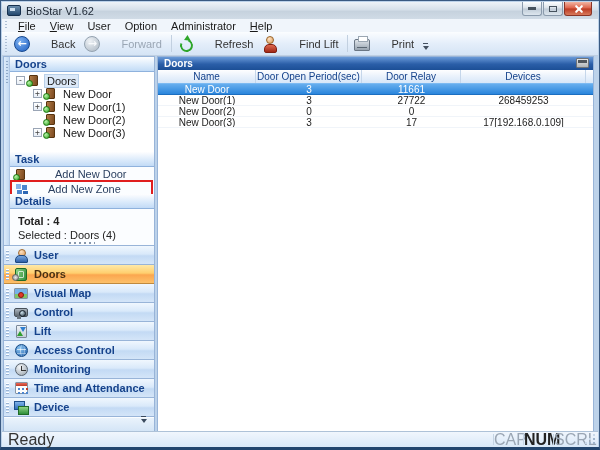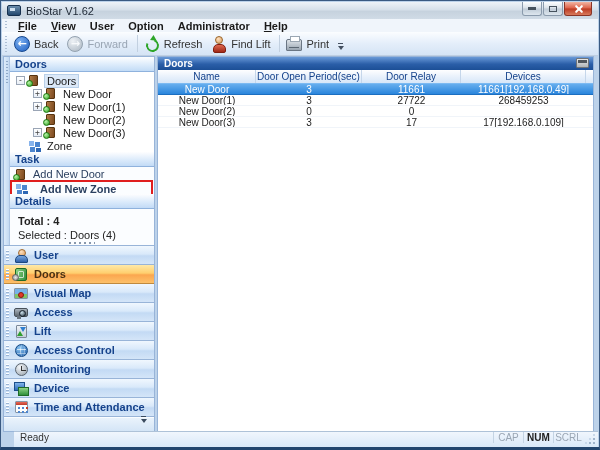--- a/index.html
+++ b/index.html
@@ -25,30 +25,30 @@
   .wg-max{width:8px;height:6px;border:1px solid #46525e;background:transparent;}
   .wg-close{position:relative;width:9px;height:9px;}
   .wg-close::before,.wg-close::after{content:"";position:absolute;left:4px;top:0;width:2px;height:10px;background:#fff;border-radius:1px;}
   .wg-close::before{transform:rotate(45deg);}  .wg-close::after{transform:rotate(-45deg);}
 
   
   .menubar{position:absolute;left:1px;right:1px;top:18px;height:13px;background:#f0f5fb;
     display:flex;align-items:center;font-size:11px;color:#1a1a1a;}
   .mgrip{width:2px;height:9px;margin:0 4px 0 3px;
     background:repeating-linear-gradient(to bottom,#aebfd4 0 1px,transparent 1px 3px);}
-  .menu-item{padding:0 7px;cursor:default;font-weight:bold;}
+  .menu-item{padding:0 7px;cursor:default;}
   .menu-item u{text-decoration:underline;}
 
   
   .toolbar{position:absolute;left:1px;right:1px;top:31px;height:24px;
     background:linear-gradient(#fbfdff,#e4eefa 50%,#d5e4f5);border-bottom:1px solid #bfcfe2;
     display:flex;align-items:center;font-size:11px;color:#333;}
   .tgrip{width:2px;height:16px;margin:0 4px 0 3px;
     background:repeating-linear-gradient(to bottom,#aebfd4 0 1px,transparent 1px 3px);}
-  .tbtn{display:flex;align-items:center;gap:4px;padding:2px 6px 2px 3px;border-radius:2px;}
+  .tbtn{display:flex;align-items:center;gap:21px;padding:2px 6px 2px 3px;border-radius:2px;}
   .tbtn.disabled{color:#9aa6b4;}
   .tsep{width:1px;height:17px;background:#c2d0e0;margin:0 3px;}
   .tb-overflow{position:relative;width:9px;height:12px;margin-left:2px;align-self:flex-end;margin-bottom:2px;}
   .tb-overflow::before{content:"";position:absolute;left:1px;top:2px;width:5px;height:1px;background:#44506078;box-shadow:0 0 0 #000;background:#445060;}
   .tb-overflow::after{content:"";position:absolute;left:1px;top:5px;border:3px solid transparent;border-top:4px solid #445060;}
 
   
   .icn{position:relative;display:inline-block;flex:none;}
   .icn::before,.icn::after{content:"";position:absolute;}
   .i-back,.i-forward{width:16px;height:16px;border-radius:50%;}
@@ -157,23 +157,23 @@
     background:linear-gradient(#fefeff,#e7f0fb 55%,#d7e7f8);border-bottom:1px solid #c5d6ea;
     font-size:10px;color:#15428b;}
   .hcell{display:flex;align-items:center;justify-content:center;border-right:1px solid #c5d6ea;flex:none;}
   .hfill{flex:1;border-right:none;}
   .tbl-rows{position:absolute;left:0;right:0;top:27px;bottom:0;background:#fff;}
   .trow{height:11px;display:flex;font-size:10px;color:#222;border-bottom:1px solid #f0f4f9;}
   .trow.sel{background:linear-gradient(#66aeee,#2a85dc);border-top:1px solid #7cbaf2;border-bottom:1px solid #1b6ec0;color:#fff;height:12px;margin-top:-1px;}
   .tcell{display:flex;align-items:center;justify-content:center;flex:none;overflow:hidden;white-space:nowrap;}
 
   
-  .statusbar{position:absolute;left:13px;right:1px;bottom:0;height:16px;
+  .statusbar{position:absolute;left:1px;right:1px;bottom:0;height:16px;
     background:linear-gradient(#f0f6fd,#d9e8f8);border-top:1px solid #aec2d8;
-    font-size:10px;color:#333;display:flex;}
+    font-size:16px;color:#333;display:flex;align-items:center;}
   .sb-text{margin-left:6px;flex:1;}
   .tog{width:30px;text-align:center;color:#9aa6b4;border-left:1px solid #c4d4e4;height:11px;line-height:11px;}
   .tog.active{color:#222;font-weight:bold;}
   .rgrip{position:relative;width:13px;height:13px;align-self:flex-end;margin-left:2px;}
   .rgrip::before{content:"";position:absolute;right:3px;bottom:3px;width:2px;height:2px;background:#9fb4cc;
     box-shadow:-4px 0 0 #9fb4cc,0 -4px 0 #9fb4cc,-8px 0 0 #c8d8ea,0 -8px 0 #c8d8ea,-4px -4px 0 #c8d8ea;}
 </style>
 </head>
 <body>
 
@@ -258,36 +258,31 @@
             <div class="tree-row" style="top: 41px; padding-left: 23px;">
               <span class="exp none">+</span>
               <span class="icn i-door"></span>
               <span class="tree-label">New Door(2)</span>
             </div>
             <div class="tree-row" style="top: 54px; padding-left: 23px;">
               <span class="exp">+</span>
               <span class="icn i-door"></span>
               <span class="tree-label">New Door(3)</span>
             </div>
-            <div class="tree-row" style="top: 67px; padding-left: 6px;">
-              <span class="exp none">+</span>
-              <span class="icn i-zone"></span>
-              <span class="tree-label">Zone</span>
-            </div>
           </div>
 
         <div class="lp-header" style="top:95px;">Task</div>
         <div class="tasks" id="tasks">
             <div class="task-link" style="top: 0px;">
               <span class="icn i-door"></span>
-              <span style="margin-left: 2px;">Add New Door</span>
+              <span style="margin-left: 24px;">Add New Door</span>
             </div>
             <div class="task-link hl" style="top: 15px;">
               <span class="icn i-zone"></span>
-              <span style="margin-left: 8px; font-weight: bold;">Add New Zone</span>
+              <span style="margin-left: 16px;">Add New Zone</span>
             </div>
           </div>
 
         <div class="lp-header" style="top:137px;">Details</div>
         <div class="details-area">
           <div class="det-line" style="top:2px;font-weight:bold;">Total : 4</div>
           <div class="det-line" style="top:16px;">Selected : Doors (4)</div>
         </div>
 
         <div class="splitter-dots"></div>
@@ -312,21 +307,21 @@
               <span class="nav-icon-box">
                 <span class="icn i-map"></span>
               </span>
               <span>Visual Map</span>
             </div>
             <div class="nav-item">
               <span class="ngrip"></span>
               <span class="nav-icon-box">
                 <span class="icn i-camera"></span>
               </span>
-              <span>Access</span>
+              <span>Control</span>
             </div>
             <div class="nav-item">
               <span class="ngrip"></span>
               <span class="nav-icon-box">
                 <span class="icn i-lift"></span>
               </span>
               <span>Lift</span>
             </div>
             <div class="nav-item">
               <span class="ngrip"></span>
@@ -338,30 +333,30 @@
             <div class="nav-item">
               <span class="ngrip"></span>
               <span class="nav-icon-box">
                 <span class="icn i-monitoring"></span>
               </span>
               <span>Monitoring</span>
             </div>
             <div class="nav-item">
               <span class="ngrip"></span>
               <span class="nav-icon-box">
+                <span class="icn i-tna"></span>
+              </span>
+              <span>Time and Attendance</span>
+            </div>
+            <div class="nav-item">
+              <span class="ngrip"></span>
+              <span class="nav-icon-box">
                 <span class="icn i-device"></span>
               </span>
               <span>Device</span>
-            </div>
-            <div class="nav-item">
-              <span class="ngrip"></span>
-              <span class="nav-icon-box">
-                <span class="icn i-tna"></span>
-              </span>
-              <span>Time and Attendance</span>
             </div>
             <div class="nav-filler">
               <span class="nav-overflow"></span>
             </div>
           </div>
       </div>
 
       <div class="content">
         <div class="panel-header">
           <span>Doors</span>
@@ -373,21 +368,20 @@
             <div class="hcell" style="width: 106px;">Door Open Period(sec)</div>
             <div class="hcell" style="width: 99px;">Door Relay</div>
             <div class="hcell" style="width: 125px;">Devices</div>
             <div class="hcell hfill"></div>
           </div>
         <div class="tbl-rows" id="tblrows">
             <div class="trow sel">
               <div class="tcell" style="width: 98px;">New Door</div>
               <div class="tcell" style="width: 106px;">3</div>
               <div class="tcell" style="width: 99px;">11661</div>
-              <div class="tcell" style="width: 125px;">11661[192.168.0.49]</div>
             </div>
             <div class="trow">
               <div class="tcell" style="width: 98px;">New Door(1)</div>
               <div class="tcell" style="width: 106px;">3</div>
               <div class="tcell" style="width: 99px;">27722</div>
               <div class="tcell" style="width: 125px;">268459253</div>
             </div>
             <div class="trow">
               <div class="tcell" style="width: 98px;">New Door(2)</div>
               <div class="tcell" style="width: 106px;">0</div>

